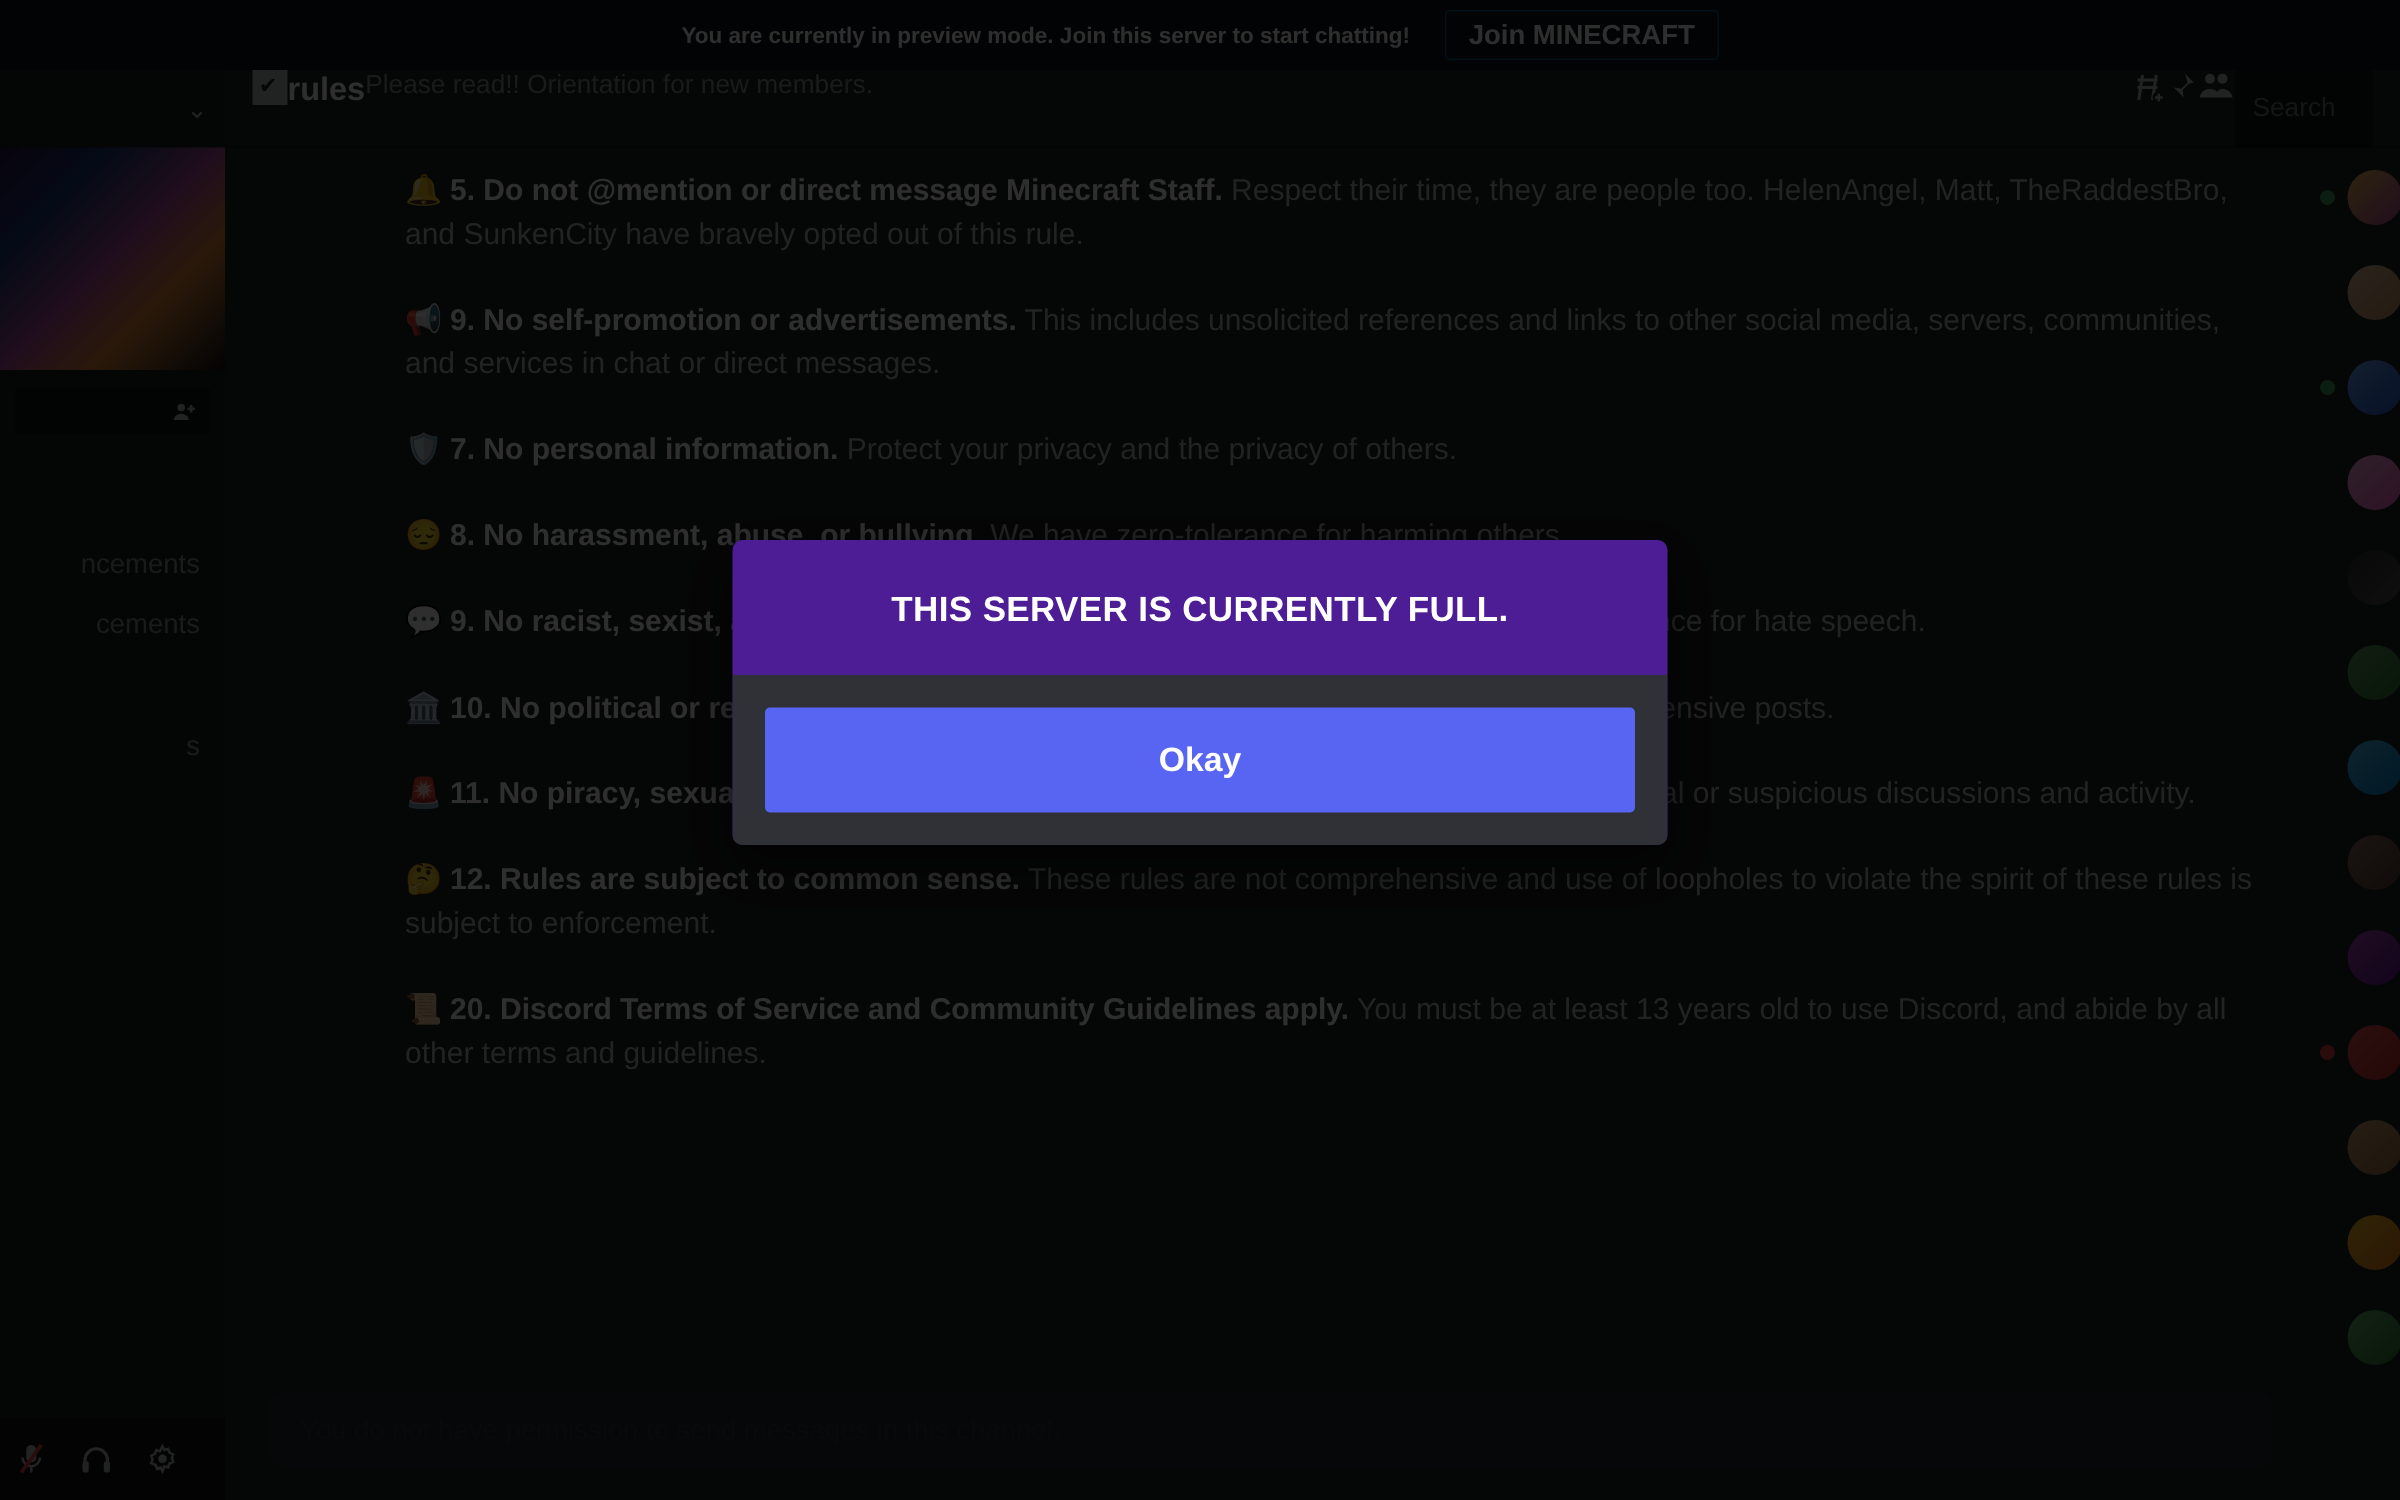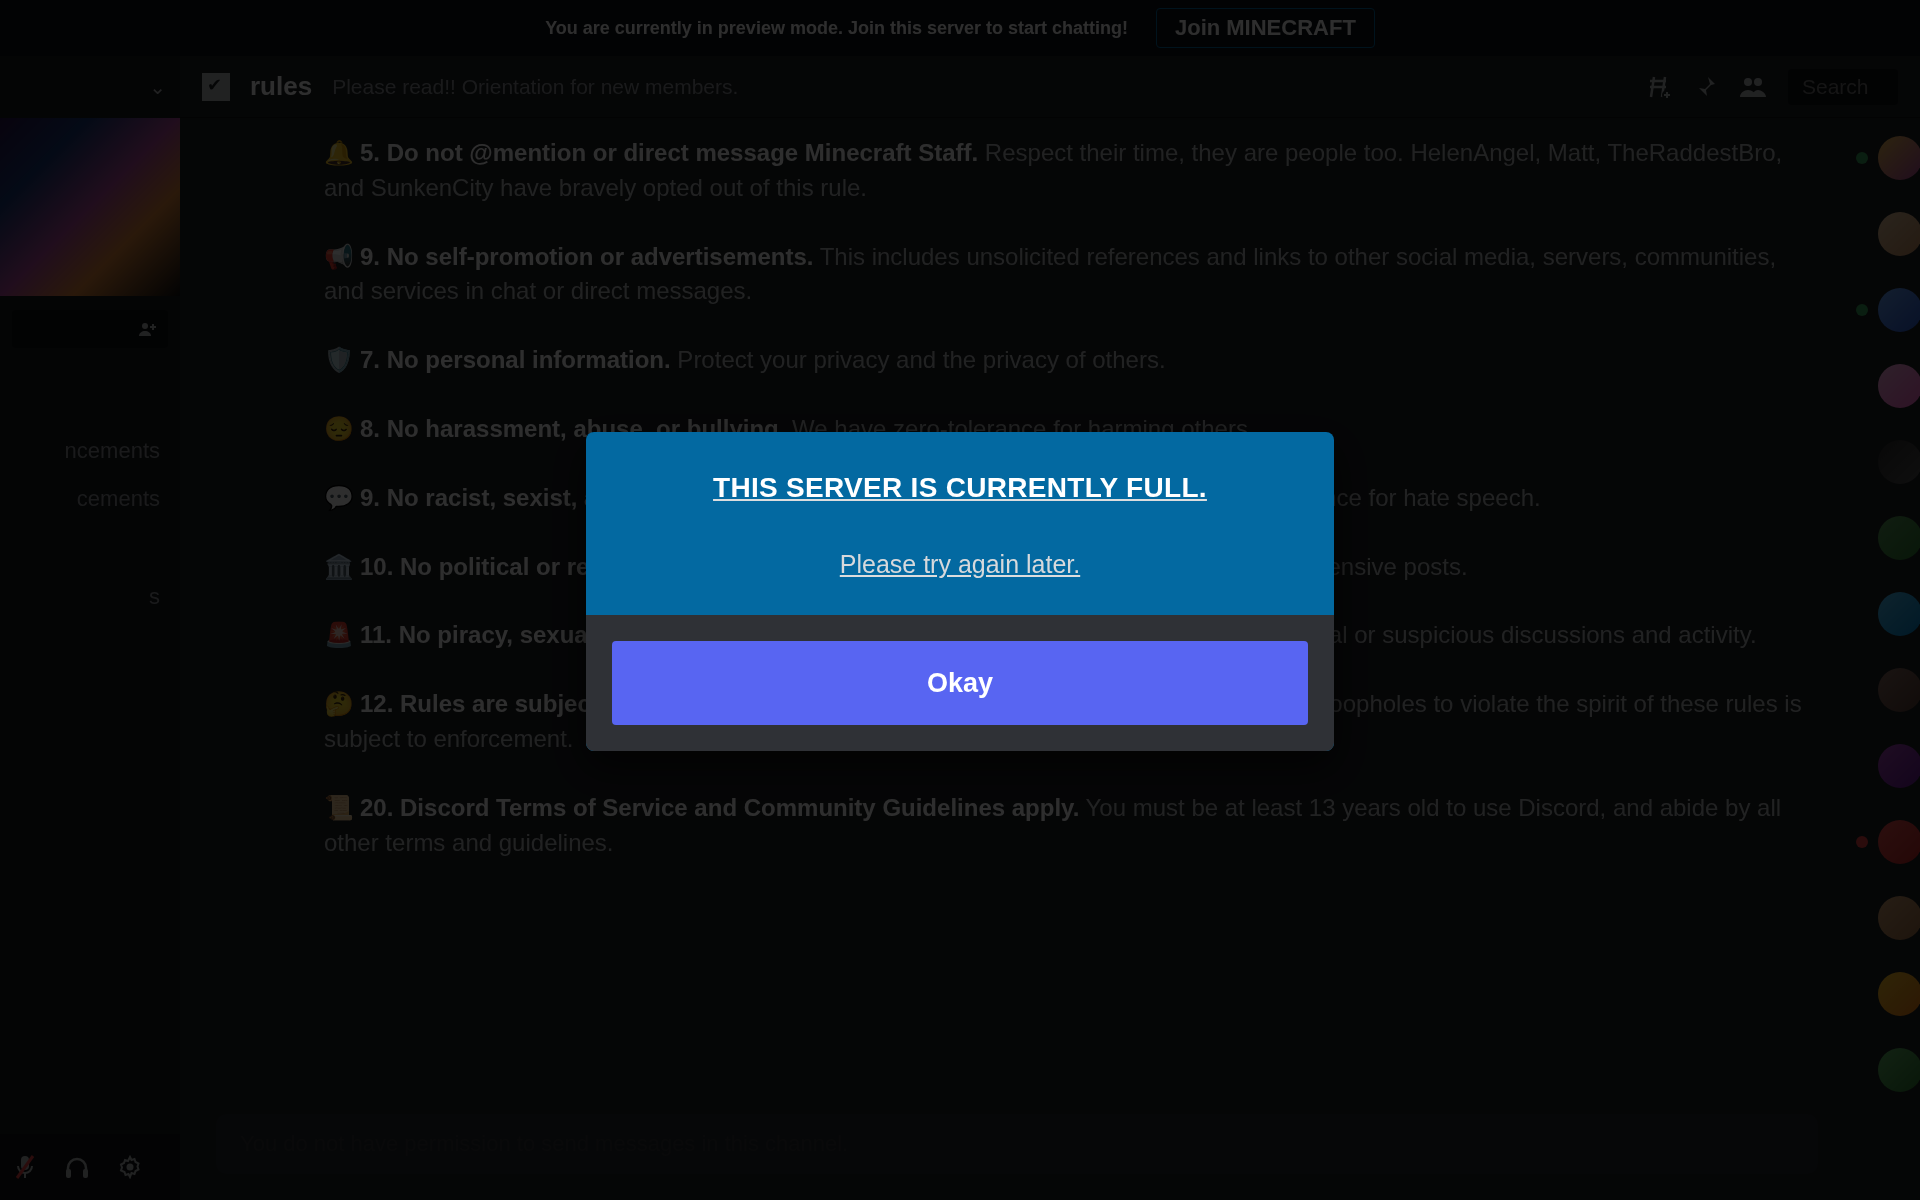--- a/index.html
+++ b/index.html
@@ -23,21 +23,21 @@
 
 .channel-list { padding-top: 70px; }
 .channel-item { color:#8e9297; font-size:22px; padding:6px 0 6px 0; text-align:right; padding-right:20px; }
 
 .user-area { position:absolute; bottom:0; left:0; right:0; height:66px; background:#121416; display:flex; align-items:center; gap:28px; padding-left:14px; }
 .user-area .ico { color:#b9bbbe; font-size:24px; }
 .mic-muted { color:#d83a42 !important; position:relative; }
 
 
 .main-col { flex:1; display:flex; flex-direction:column; position:relative; }
-.chan-header { height:62px; background:#1e2124; border-bottom:1px solid #111; display:flex; align-items:center; padding:0 22px; gap:20px; }
+.chan-header { height:62px; background:#1e2124; border-bottom:1px solid #111; display:flex; padding:0 22px; }
 .chan-header .rules-icon { width:28px; height:28px; background:#b9bbbe; display:inline-block; position:relative; }
 .chan-header .rules-icon:after { content:"✔"; position:absolute; left:5px; top:1px; color:#1e2124; font-size:18px; }
 .chan-header .chan-name { color:#ffffff; font-size:26px; font-weight:600; }
 .chan-header .chan-topic { color:#8e9297; font-size:21px; }
 .chan-header .spacer { flex:1; }
 .chan-header .hicon { color:#b9bbbe; font-size:26px; }
 .chan-header .search { background:#0f1214; color:#8e9297; border:none; font-size:21px; padding:6px 14px; border-radius:4px; width:110px; }
 
 .content-row { flex:1; display:flex; overflow:hidden; }
 .messages { flex:1; padding: 18px 40px 0 120px; font-size:24px; line-height:1.45; color:#b9bbbe; position:relative; }
@@ -51,21 +51,21 @@
 
 
 .member-col { width:66px; background:#1e2124; padding-top:18px; display:flex; flex-direction:column; align-items:flex-start; gap:32px; padding-left:2px; }
 .mem { display:flex; align-items:center; gap:10px; }
 .mem .dot { width:12px; height:12px; border-radius:50%; background:#3ba55d; }
 .mem .dot.dnd { background:#ed4245; }
 .mem .av { width:44px; height:44px; border-radius:50%; }
 
 
 .overlay { position:fixed; inset:0; background:rgba(0,0,0,0.82); display:flex; align-items:flex-start; justify-content:center; padding-top:432px; }
-.modal { width:748px; background:#0369a1; border-radius:8px; overflow:hidden; box-shadow:0 16px 40px rgba(0,0,0,0.6);text-decoration:underline; }
+.modal { width:748px; background:#4c1d95; border-radius:8px; overflow:hidden; box-shadow:0 16px 40px rgba(0,0,0,0.6); }
 .modal .m-body { padding: 40px 36px 36px 36px; text-align:center; }
 .modal .m-title { color:#ffffff; font-size:28px; font-weight:800; letter-spacing:0.3px; }
 .modal .m-msg { color:#d7d9dc; font-size:25px; margin-top:46px; }
 .modal .m-footer { background:#2f3136; padding:26px; }
 .modal .m-btn { width:100%; background:#5865f2; color:#ffffff; border:none; border-radius:4px; height:84px; font-size:27px; font-weight:600; cursor:pointer; }
 
 svg { display:block; }
 </style>
 </head>
 <body>
@@ -224,19 +224,18 @@
           </div>
         </div>
     </div>
   </div>
 </div>
 
 <div class="overlay">
   <div class="modal">
     <div class="m-body">
       <div class="m-title">THIS SERVER IS CURRENTLY FULL.</div>
-      <div class="m-msg">Please try again later.</div>
     </div>
     <div class="m-footer">
       <button class="m-btn">Okay</button>
     </div>
   </div>
 </div>
 
 </body></html>

